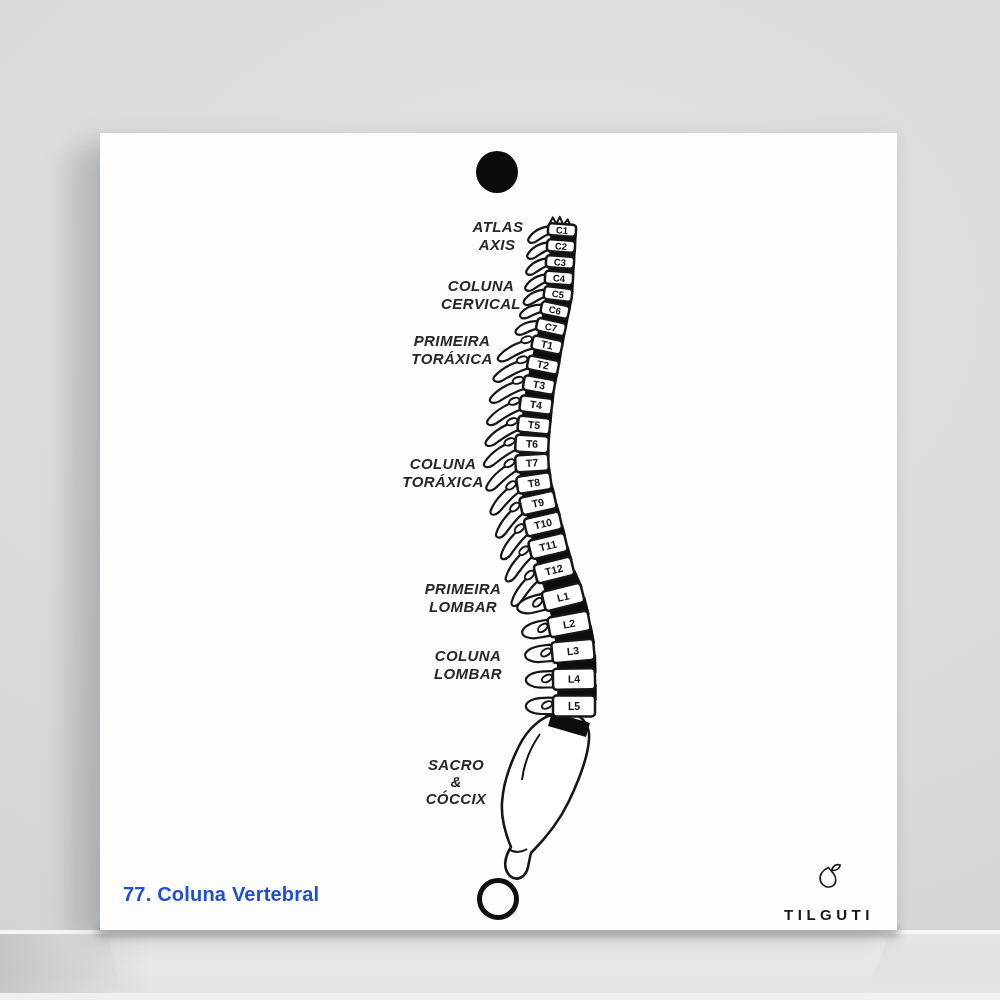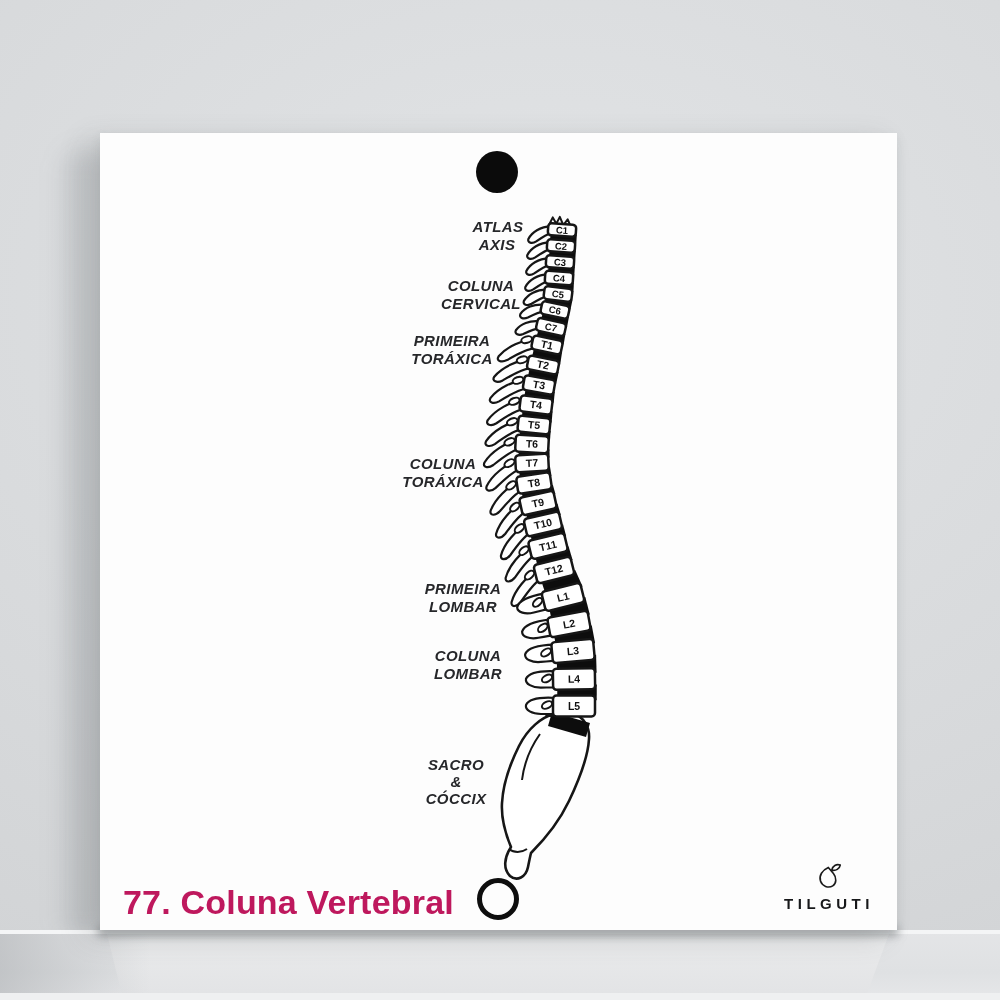--- a/index.html
+++ b/index.html
@@ -30,26 +30,26 @@
   .hole-dot { position:absolute; left:376px; top:18px; width:42px; height:42px;
               border-radius:50%; background:#0b0b0b; }
   .hole-ring { position:absolute; left:377px; top:745px; width:42px; height:42px;
                border-radius:50%; border:5px solid #0e0e0e; background:transparent; }
 
   .spine-svg { position:absolute; left:280px; top:62px; width:290px; height:690px; }
 
   .section-label { font-family:"Liberation Sans", sans-serif; font-weight:bold; font-style:italic;
                    font-size:15px; fill:#26272a; letter-spacing:.4px; text-anchor:middle; }
 
-  .card-title { position:absolute; left:23px; top:750px; font-size:34px; font-weight:bold;
-                color:#be185d; letter-spacing:.2px; }
+  .card-title { position:absolute; left:23px; top:750px; font-size:20px; font-weight:bold;
+                color:#1d4ed8; letter-spacing:.2px; }
 
   .brand { position:absolute; left:656px; top:729px; width:146px; text-align:center; }
   .brand svg { display:block; margin:0 auto; }
-  .brand-name { font-size:15px; font-weight:bold; letter-spacing:4.5px; color:#17181a; margin-top:3px; }
+  .brand-name { font-size:15px; font-weight:bold; letter-spacing:4.5px; color:#17181a; margin-top:14px; }
 </style>
 </head>
 <body>
 
 <div class="scene">
 
   <div class="wall-shadow"></div>
 
   <div class="shelf"></div>
   <div class="shelf-reflection"></div>

